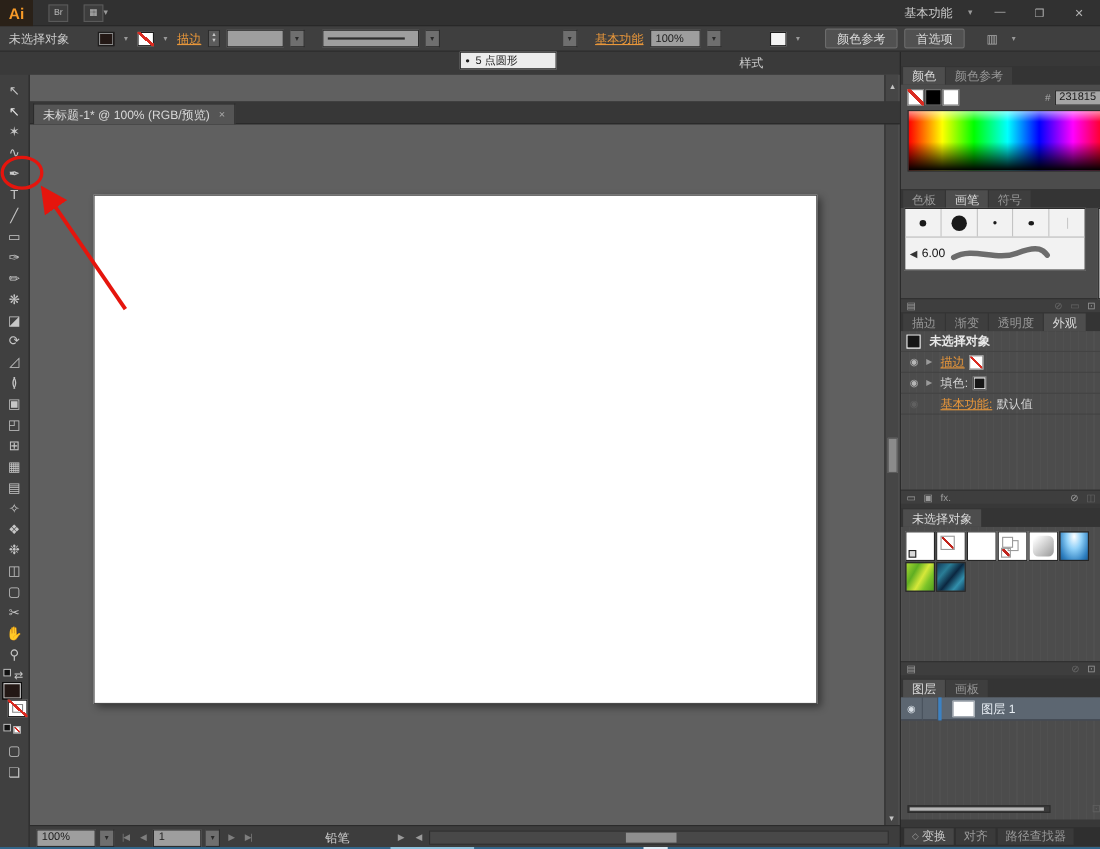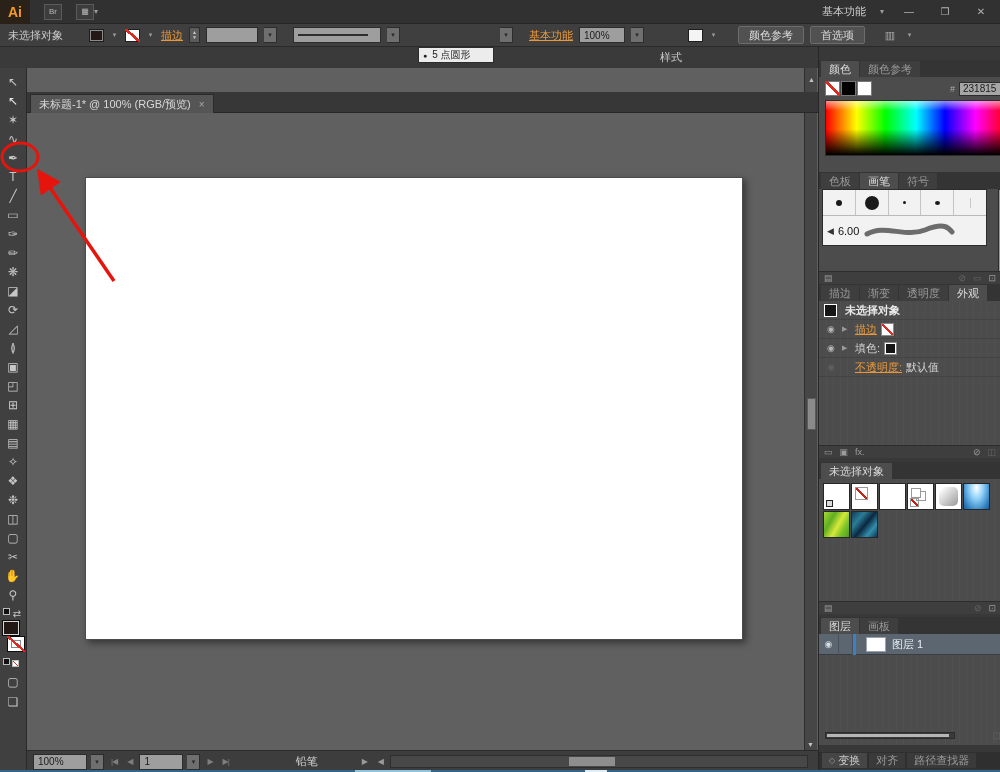--- a/index.html
+++ b/index.html
@@ -180,21 +180,21 @@
       <span>▼</span>
     </span>
   <span class="combo" style="width:52px;"></span>
   <span class="combo-dd ib">▾</span>
   <span style="width:4px;"></span>
   <span class="combo" style="width:88px;">
       <span class="profile-line"></span>
     </span>
   <span class="combo-dd ib">▾</span>
   <span style="width:6px;"></span>
-  <span class="combo combo-white" style="width:76px; gap:5px;margin-top:40px;">
+  <span class="combo combo-white" style="width:88px; gap:5px;margin-top:40px;">
     <span style="font-size:7px;">●</span>
     <span>5 点圆形</span>
   </span>
   <span class="combo-dd ib">▾</span>
   <span style="width:4px;"></span>
   <span class="olink">基本功能</span>
   <span class="combo" style="width:46px;">100%</span>
   <span class="combo-dd ib">▾</span>
   <span style="width:4px;"></span>
   <span style="color:#cbcbcb;margin-top:45px;">样式</span>
@@ -373,21 +373,21 @@
       </div>
       <div class="arow">
         <span class="eye">◉</span>
         <span class="tri">▶</span>
         <span class="atext">填色:</span>
         <span class="asw black"></span>
       </div>
       <div class="arow">
         <span class="eye dim">◉</span>
         <span class="tri" style="color:transparent;"></span>
-        <span class="olink">不透明度:</span>
+        <span class="olink">基本功能:</span>
         <span class="atext">默认值</span>
       </div>
     </div>
     <div class="pfooter">
       <span class="pficon">▭</span>
       <span class="pficon">▣</span>
       <span class="pficon">fx.</span>
       <span class="pficon" style="margin-left:auto;">⊘</span>
       <span class="pficon dim">◫</span>
       <span class="pficon dim">▯</span>

